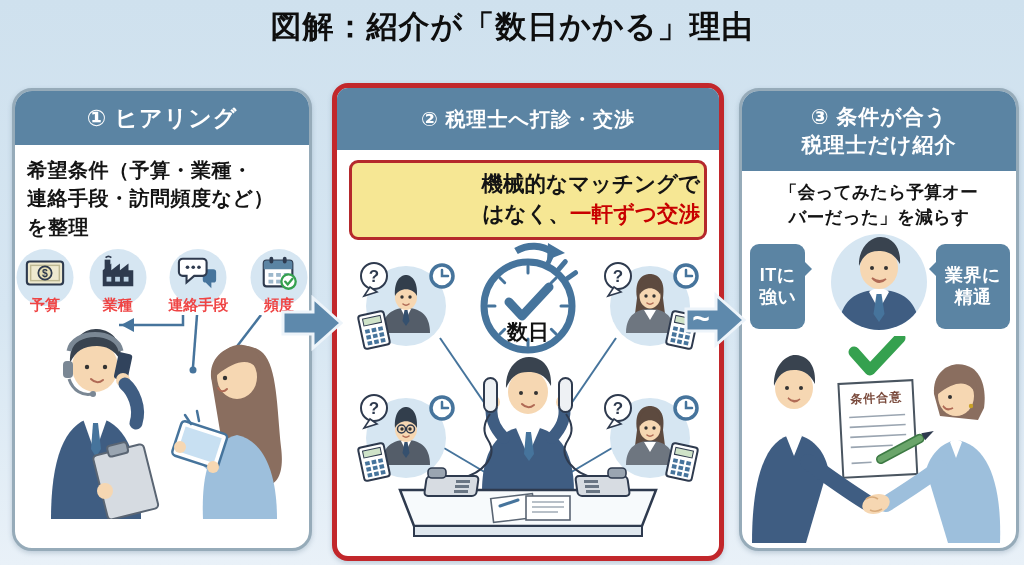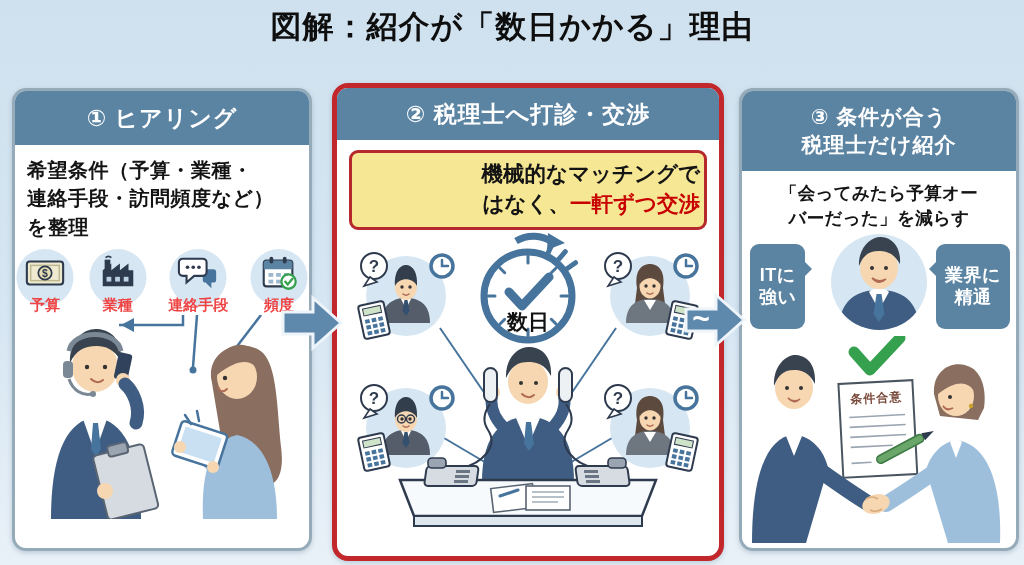--- a/index.html
+++ b/index.html
@@ -7,40 +7,40 @@
     width:1024px;height:565px;position:relative;overflow:hidden;
     background:linear-gradient(180deg,#cfe1ee 0%,#d6e6f2 55%,#e9f1f8 100%);
     font-family:"Liberation Sans","DejaVu Sans",sans-serif;
     -webkit-font-smoothing:antialiased;
   }
   .title{
     position:absolute;top:6px;left:0;width:100%;text-align:center;
     font-size:31px;font-weight:900;color:#0e0e0e;letter-spacing:1px;
   }
   .panel{
-    position:absolute;background:#fff;border-radius:14px;overflow:hidden;
+    position:absolute;background:#fff;border-radius:20px;overflow:hidden;
     box-shadow:0 2px 5px rgba(60,90,120,.25);
   }
   .panel.gray-border{border:3px solid #96abb9;}
   .panel.red-border{border:5px solid #c2272b;border-radius:16px;}
   .panel-header{
     background:#5b84a3;color:#fff;font-weight:bold;text-align:center;
     display:flex;flex-direction:column;justify-content:center;align-items:center;
     letter-spacing:1px;
   }
   #panel1{left:12px;top:88px;width:294px;height:457px;}
   #panel2{left:332px;top:83px;width:382px;height:468px;}
   #panel3{left:739px;top:88px;width:274px;height:457px;}
   #panel1 .panel-header{height:54px;font-size:23px;}
-  #panel2 .panel-header{height:52px;font-size:23px;}
+  #panel2 .panel-header{height:62px;font-size:20px;}
   #panel3 .panel-header{height:80px;font-size:21px;line-height:1.35;}
   .p1-body{padding:11px 12px 4px;font-size:20px;font-weight:bold;color:#141414;line-height:1.42;letter-spacing:.5px;}
   .p1-body span{display:block;}
   .p3-body{padding:10px 6px 2px;font-size:17.5px;font-weight:bold;color:#141414;line-height:1.4;text-align:center;letter-spacing:.3px;}
-  .p3-body span{display:block;}
+  .p3-body span{display:block;font-family:Liberation Mono, monospace;}
   .callout{
     margin:10px 12px 2px;background:#f6e794;border:3px solid #b5292c;border-radius:9px;
     padding:7px 4px 8px;text-align:right;font-size:21.5px;font-weight:800;color:#141414;line-height:1.38;
   }
   .callout .em{color:#c80000;}
   .icons-row{display:flex;justify-content:space-between;padding:4px 8px 0;position:relative;}
   .icon-item{position:relative;text-align:center;flex:0 0 auto;padding-top:3px;}
   .icon-item::before{
     content:"";position:absolute;top:0;left:50%;transform:translateX(-50%);
     width:57px;height:57px;border-radius:50%;background:#d6e6f2;

